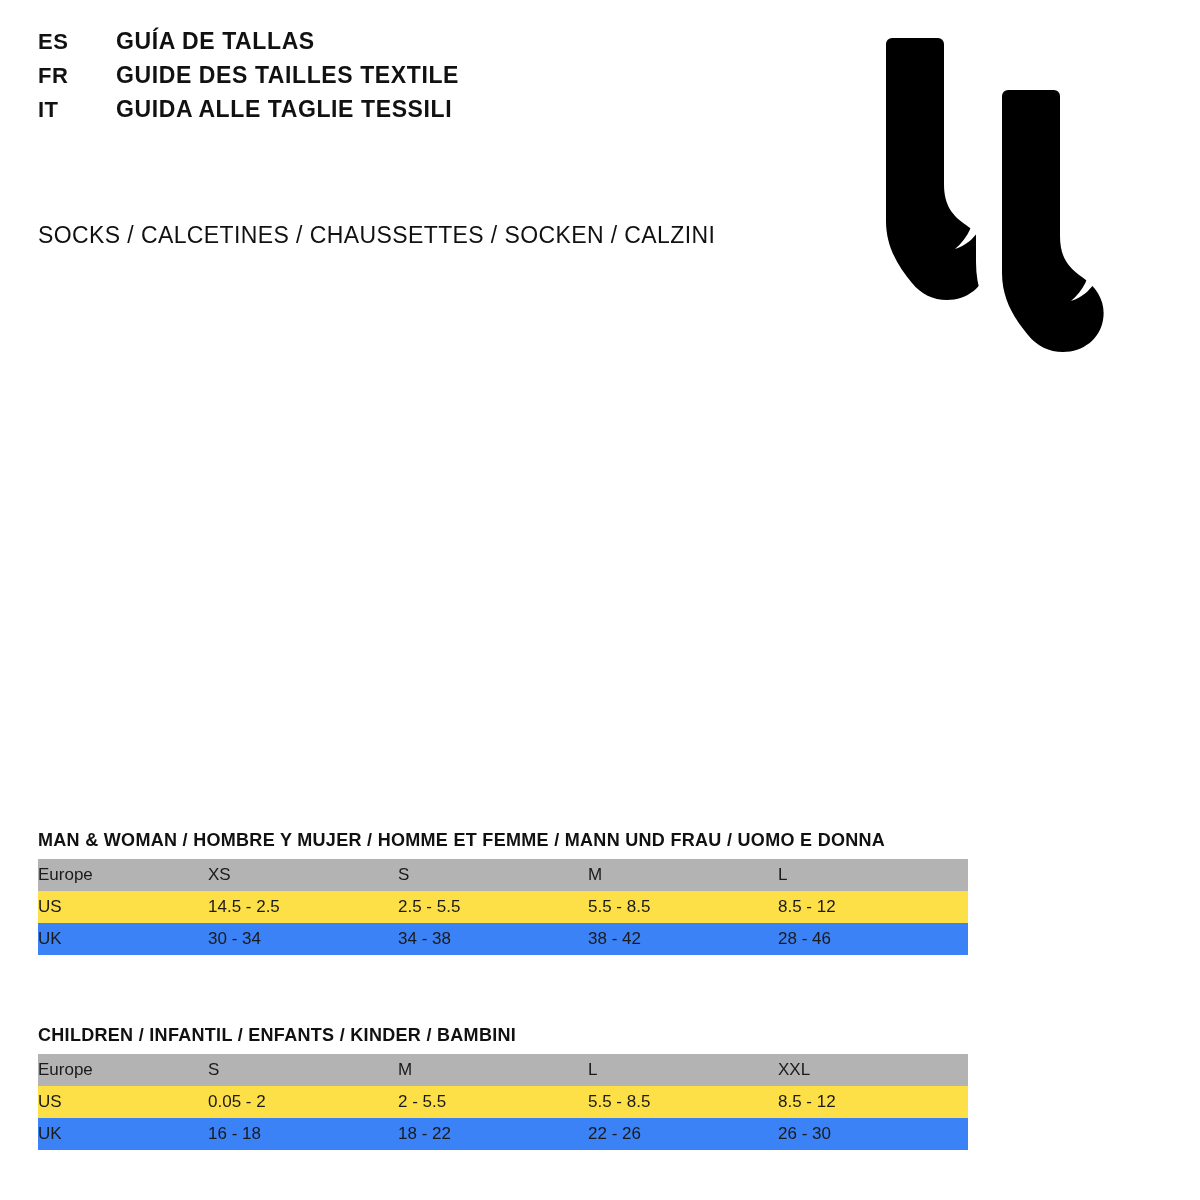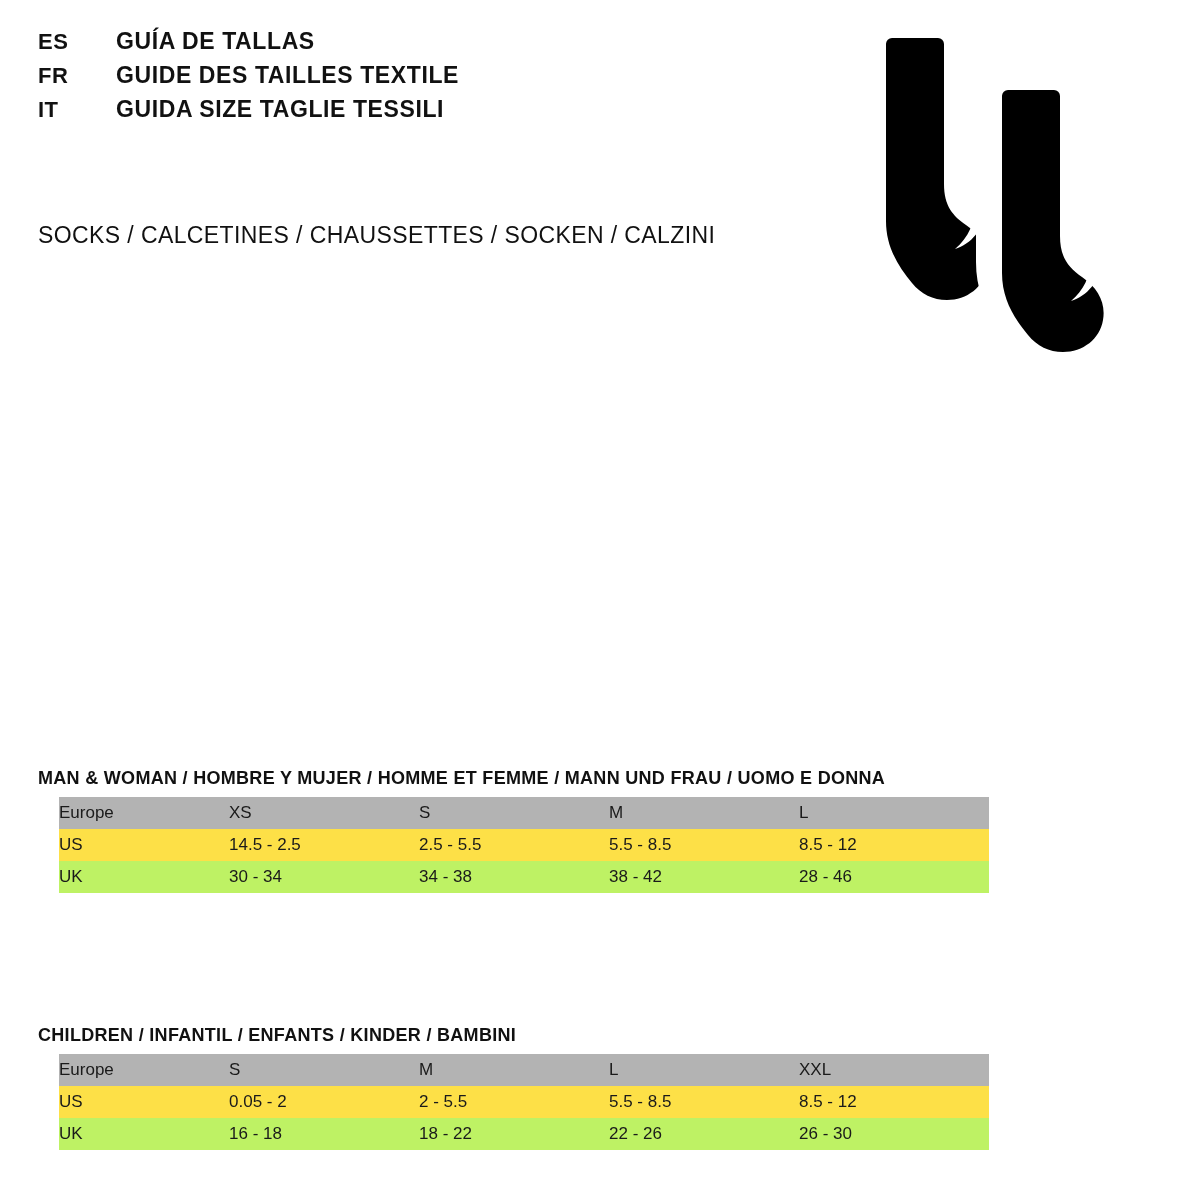--- a/index.html
+++ b/index.html
@@ -61,51 +61,50 @@
     width: 330px;
     height: 330px;
   }
 
   
   .table-section {
     position: absolute;
     left: 38px;
     width: 930px;
   }
-  .table-section.man { top: 768px; }
+  .table-section.man { top: 830px; }
   .table-section.children { top: 1025px; }
 
   .table-title {
     font-size: 18px;
     font-weight: 700;
     letter-spacing: 0.3px;
     color: #111;
     margin-bottom: 8px;
     white-space: nowrap;
   }
 
   table.size-table {
     border-collapse: collapse;
     width: 930px;
     table-layout: fixed;
-    margin-left: 21px;
   }
   table.size-table td {
     height: 32px;
     font-size: 17px;
     color: #1a1a1a;
     padding: 0;
     vertical-align: middle;
   }
   table.size-table tr.head-row td {
     background: #b3b3b3;
     color: #1a1a1a;
   }
   table.size-table tr.alt-row td {
-    background: #bef264;
+    background: #3b82f6;
   }
   table.size-table tr.plain-row td {
     background: #fde047;
   }
   td.label-cell {
     text-align: left;
     padding-left: 8px;
     width: 170px;
   }
   td.val-cell {
@@ -120,21 +119,21 @@
   <div class="lang-row">
     <span class="lang-code">ES</span>
     <span class="lang-text">GUÍA DE TALLAS</span>
   </div>
   <div class="lang-row">
     <span class="lang-code">FR</span>
     <span class="lang-text">GUIDE DES TAILLES TEXTILE</span>
   </div>
   <div class="lang-row">
     <span class="lang-code">IT</span>
-    <span class="lang-text">GUIDA SIZE TAGLIE TESSILI</span>
+    <span class="lang-text">GUIDA ALLE TAGLIE TESSILI</span>
   </div>
 </div>
 
 <div class="product-line">SOCKS / CALCETINES / CHAUSSETTES / SOCKEN / CALZINI</div>
 
 <div class="sock-art">
   <svg width="330" height="330" viewBox="0 0 330 330" xmlns="http://www.w3.org/2000/svg">
 
     <path d="M86 8 h52 a6 6 0 0 1 6 6 v140 c0 22 9 32 22 41 c16 11 24 26 21 43 c-3 19 -20 32 -40 32 c-14 0 -26 -6 -35 -17 c-14 -17 -26 -36 -26 -62 V14 a6 6 0 0 1 6 -6 z" fill="#000000"></path>
 

